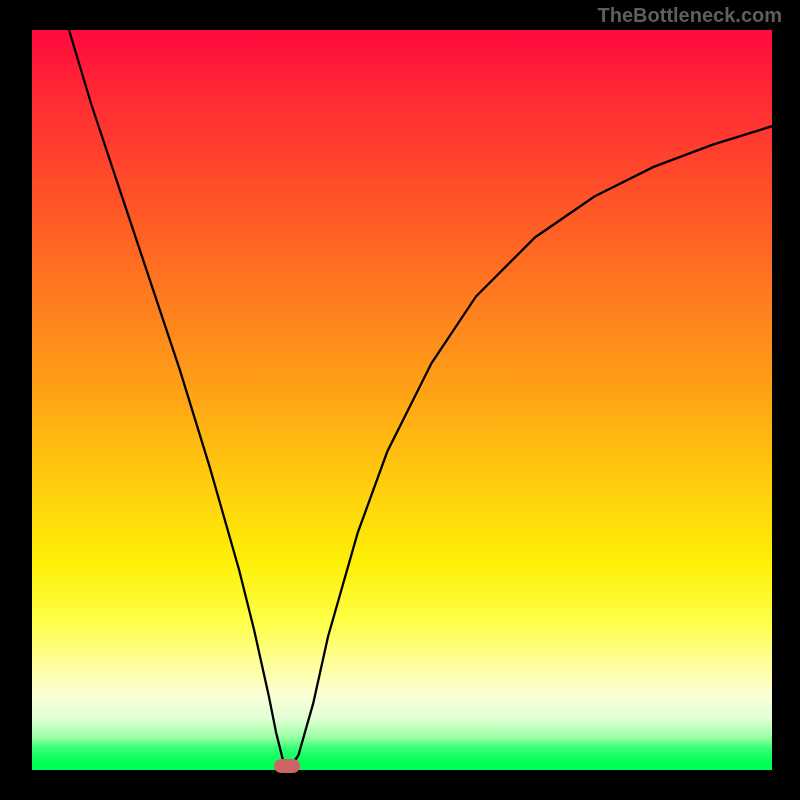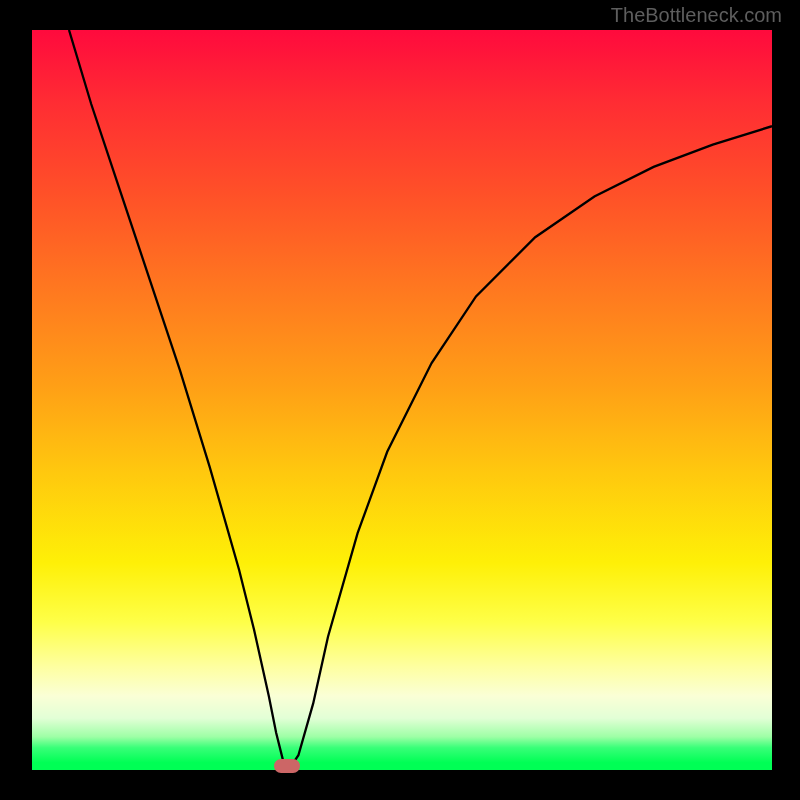--- a/index.html
+++ b/index.html
@@ -9,21 +9,21 @@
     background: #000;
     position: relative;
     font-family: Arial, sans-serif;
   }
   .watermark {
     position: absolute;
     top: 4px;
     right: 18px;
     color: #5e5e5e;
     font-size: 20px;
-    font-weight: 400;
+    font-weight: 700;
     z-index: 10;
   }
   .plot-area {
     position: absolute;
     left: 32px;
     top: 30px;
     width: 740px;
     height: 740px;
     background: linear-gradient(to bottom,
       #ff0a3d 0%,

